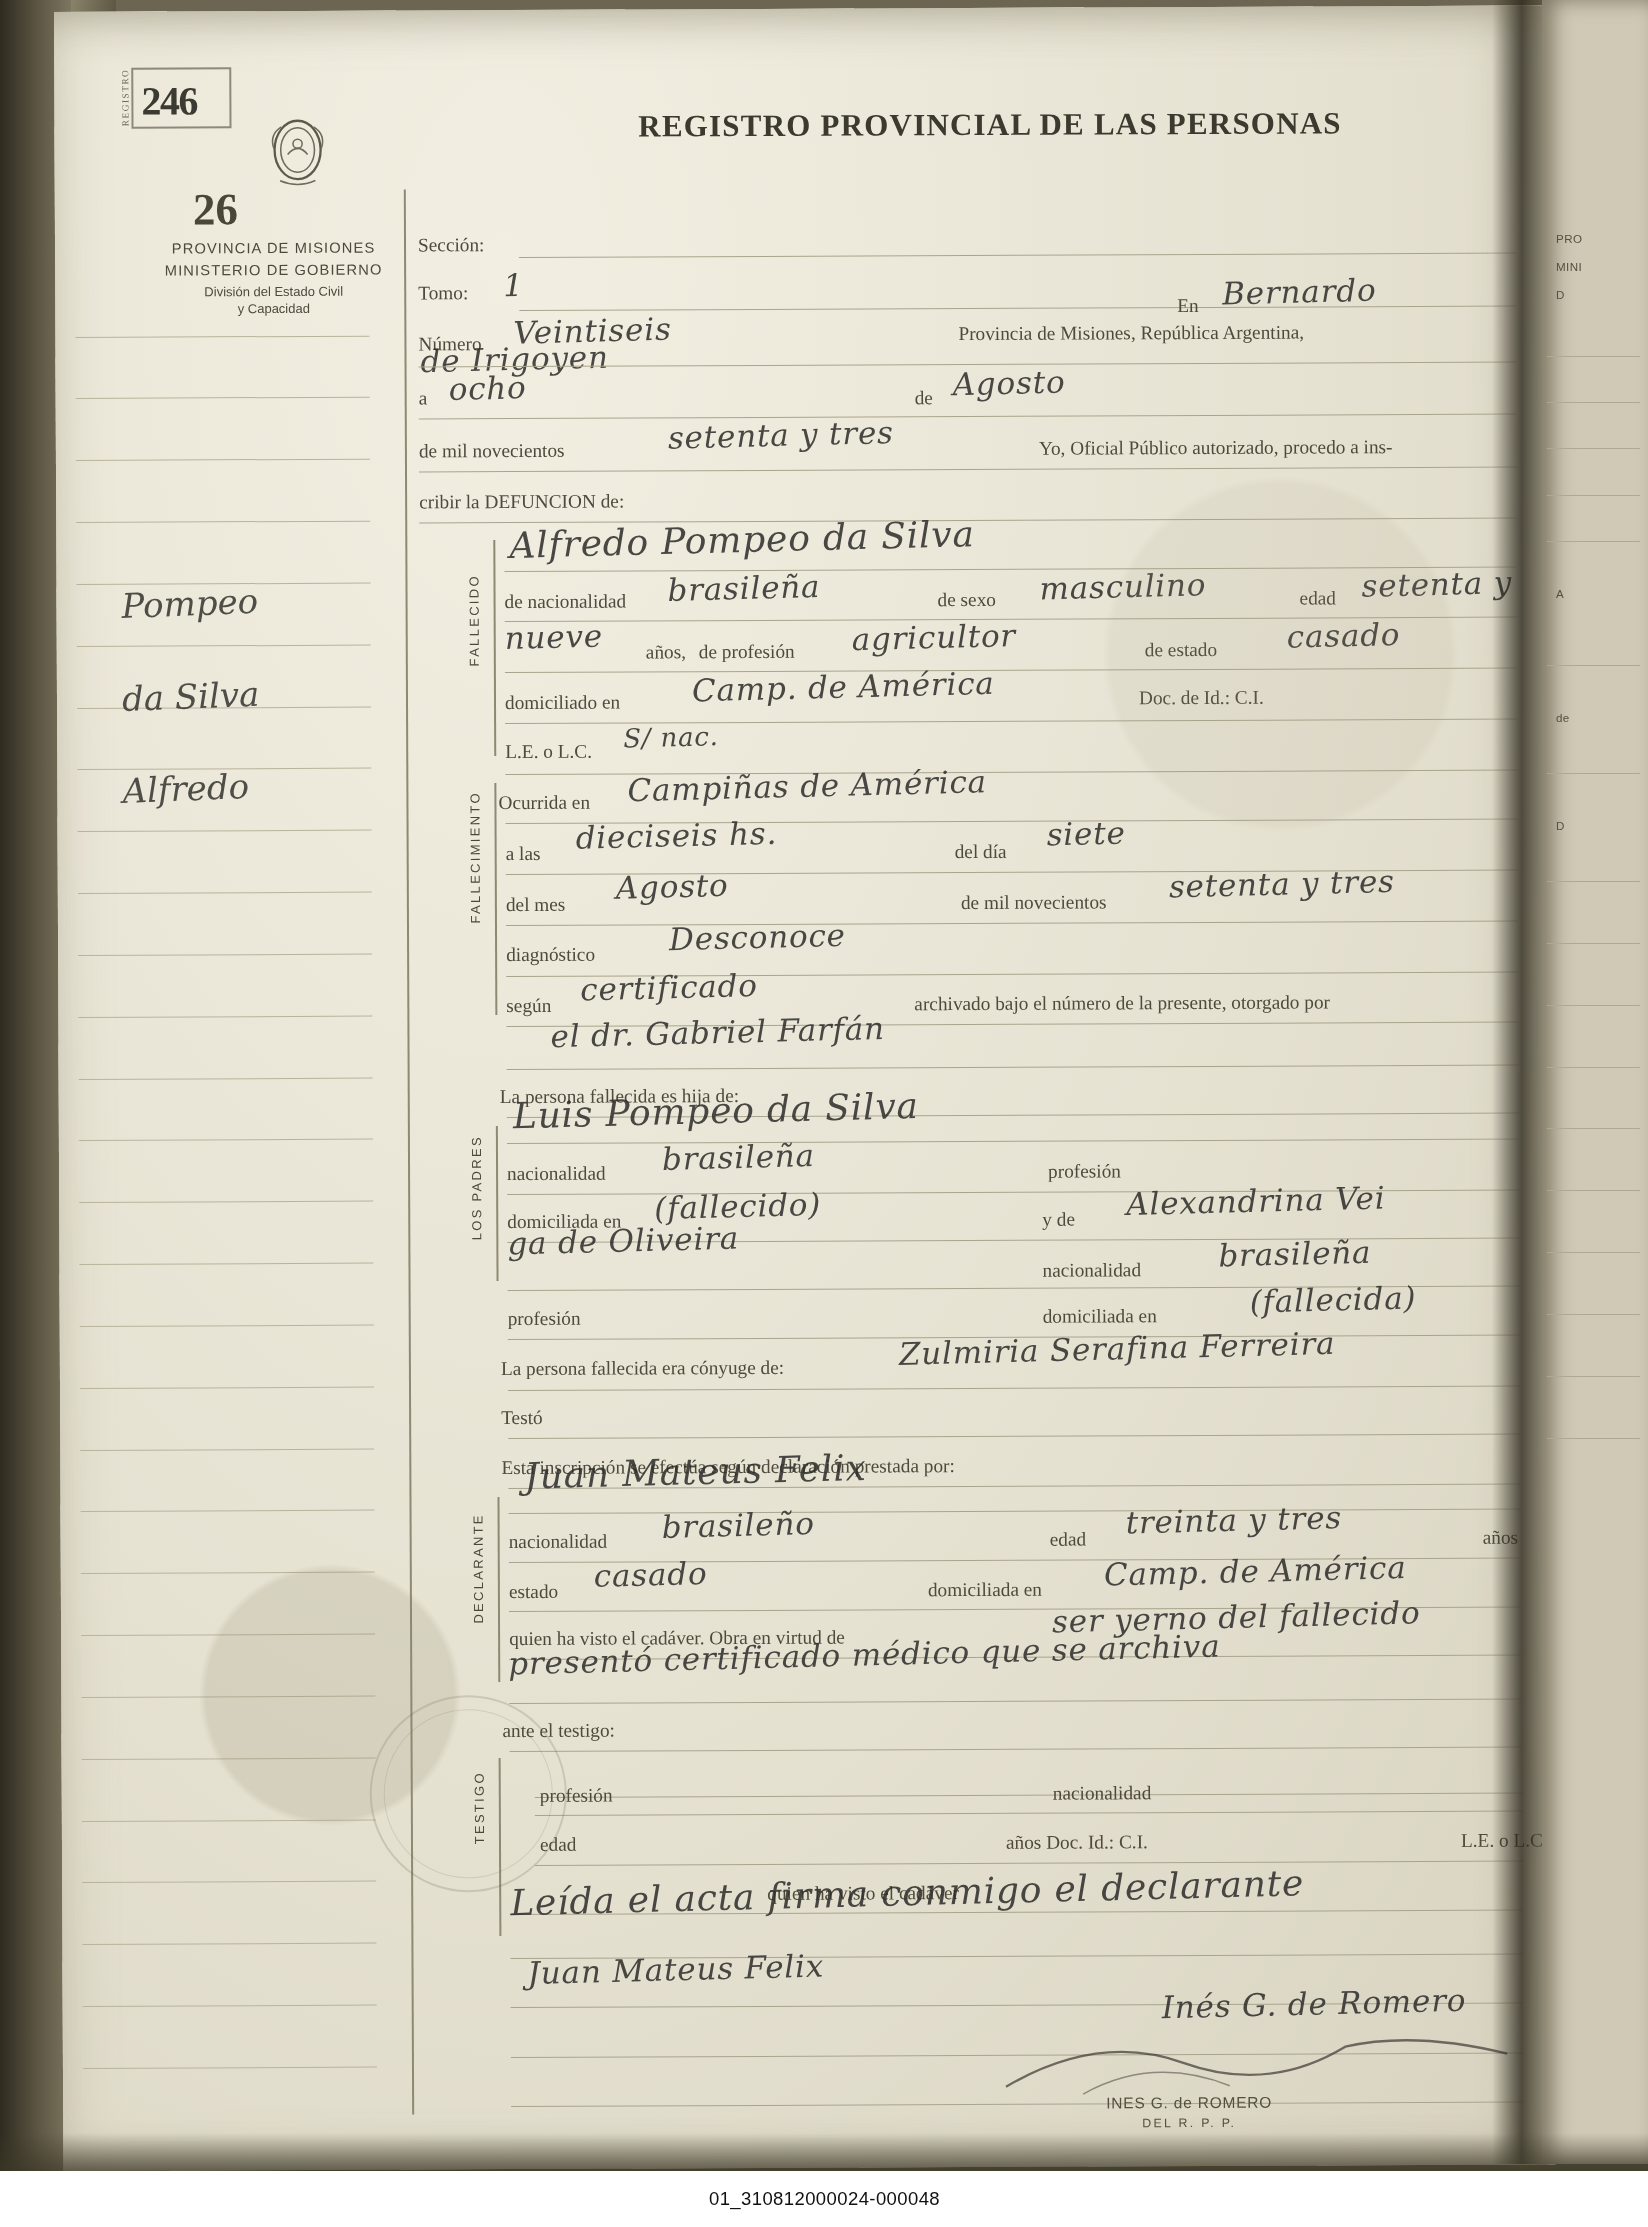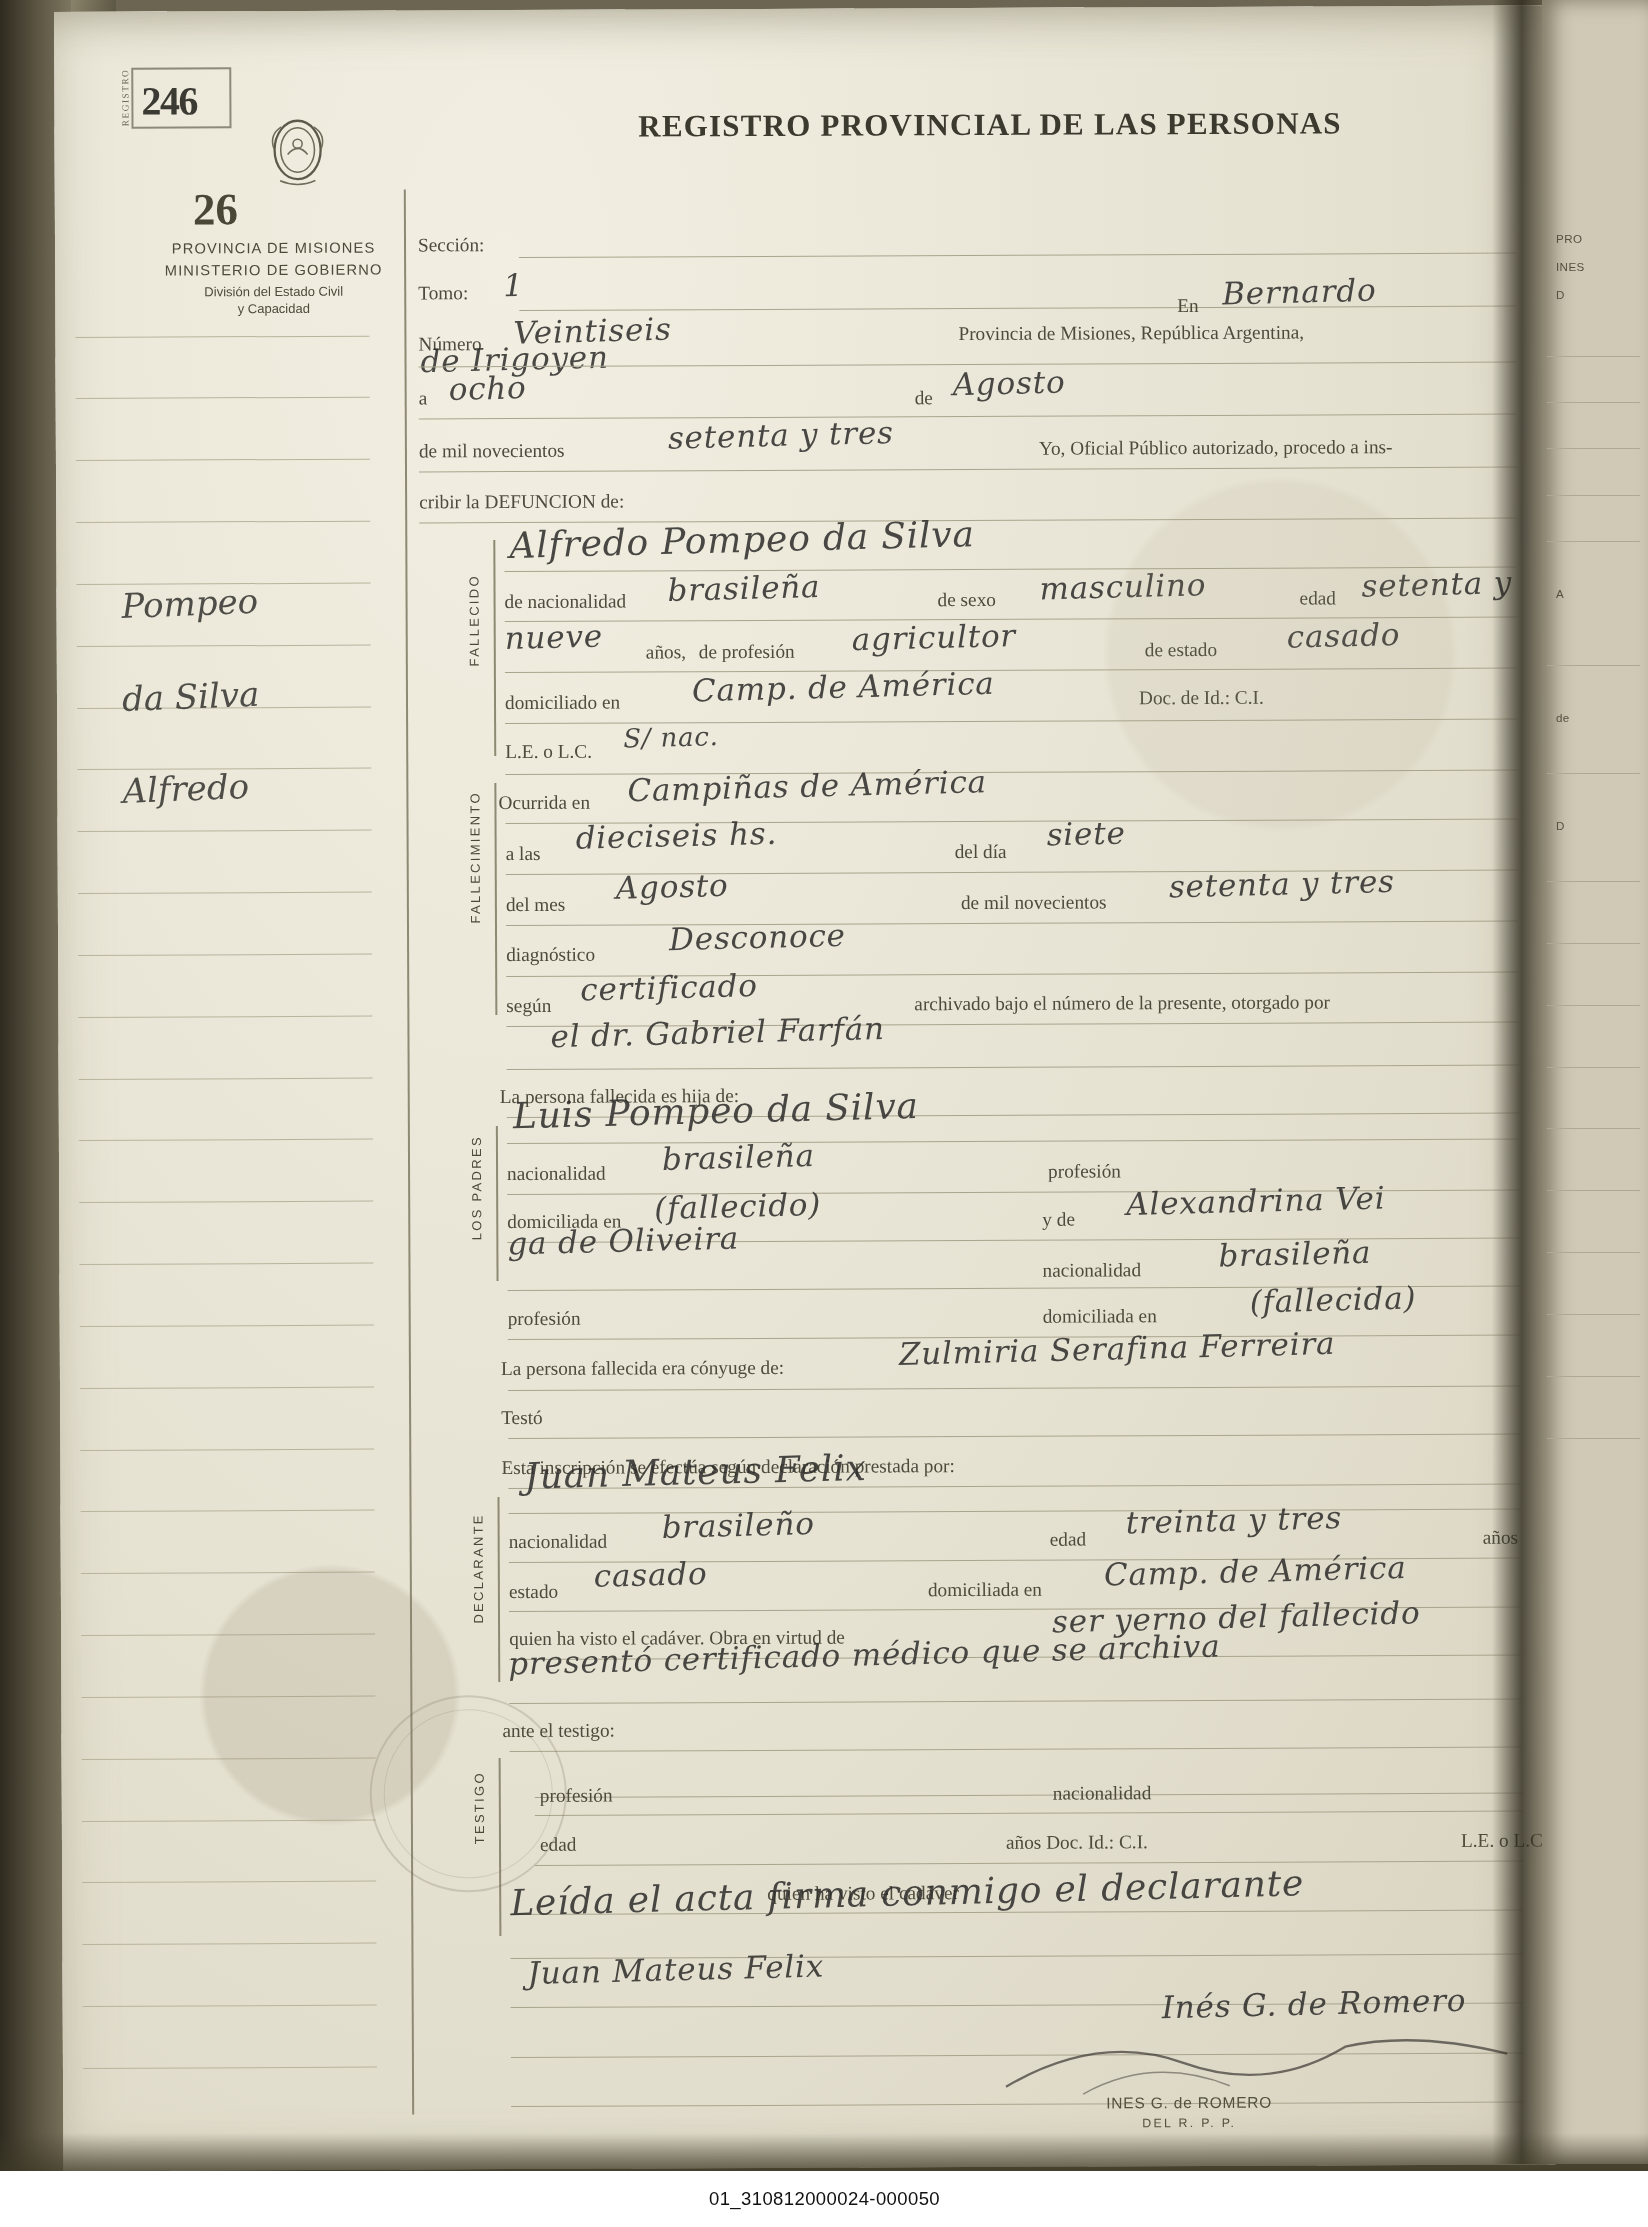--- a/index.html
+++ b/index.html
@@ -531,21 +531,21 @@
       <div class="s1">INES G. de ROMERO</div>
       <div class="s2">DEL  R.  P.  P.</div>
     </div>
 
     <div class="seal"></div>
   </div>
 
   <div class="gutter"></div>
   <div class="right-page">
     <div class="rp-text" style="top:232px">PRO</div>
-    <div class="rp-text" style="top:260px">INES</div>
+    <div class="rp-text" style="top:260px">MINI</div>
     <div class="rp-text" style="top:288px">D</div>
     <div class="rp-line" style="top:356px"></div>
     <div class="rp-line" style="top:402px"></div>
     <div class="rp-line" style="top:448px"></div>
     <div class="rp-line" style="top:495px"></div>
     <div class="rp-line" style="top:541px"></div>
     <div class="rp-text" style="top:587px">A</div>
     <div class="rp-line" style="top:665px"></div>
     <div class="rp-text" style="top:711px">de</div>
     <div class="rp-line" style="top:773px"></div>
@@ -558,14 +558,14 @@
     <div class="rp-line" style="top:1190px"></div>
     <div class="rp-line" style="top:1252px"></div>
     <div class="rp-line" style="top:1314px"></div>
     <div class="rp-line" style="top:1376px"></div>
     <div class="rp-line" style="top:1438px"></div>
   </div>
 
   <div class="curl"></div>
 </div>
 
-<div class="caption">01_310812000024-000050</div>
+<div class="caption">01_310812000024-000048</div>
 
 
 </body></html>

